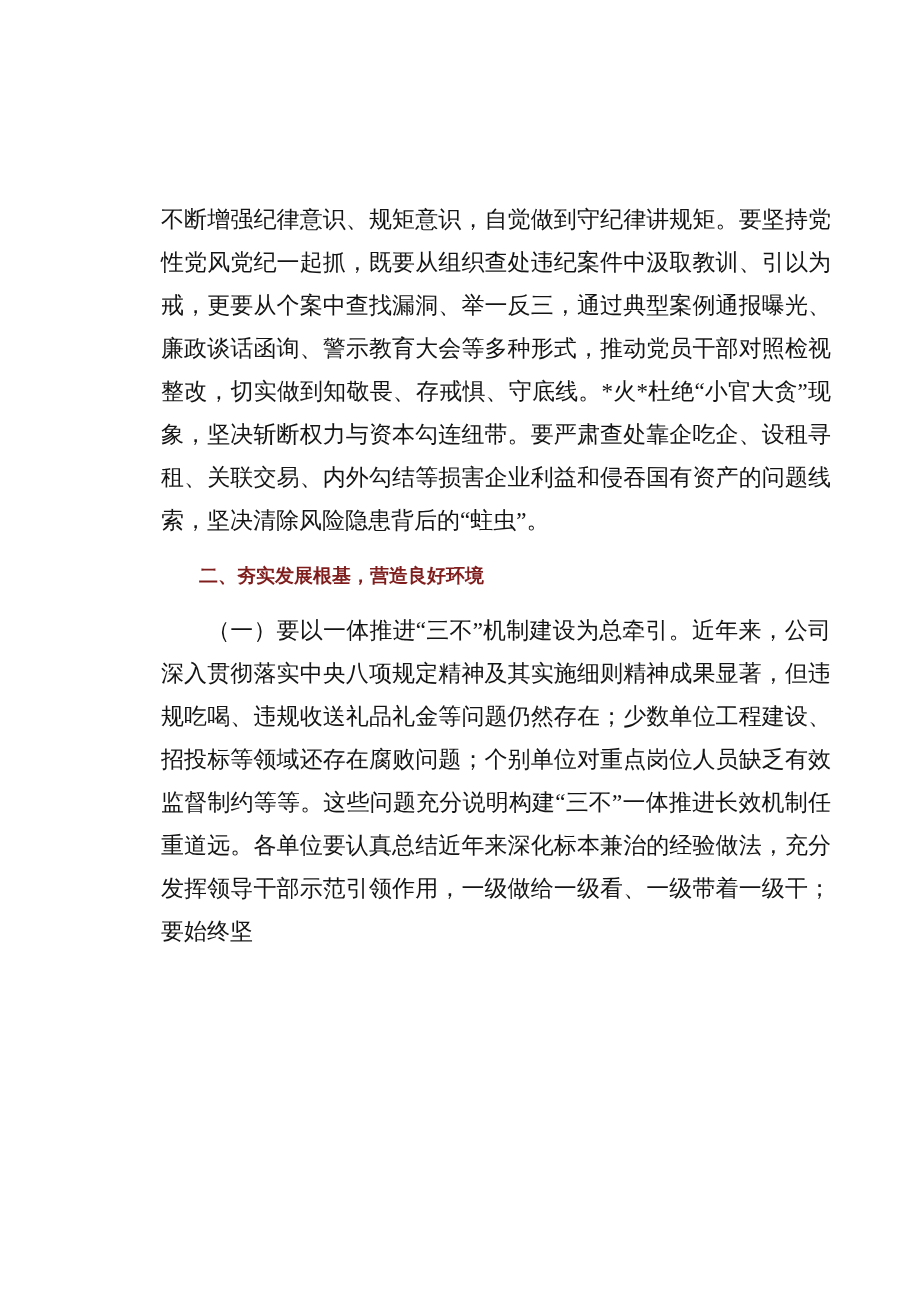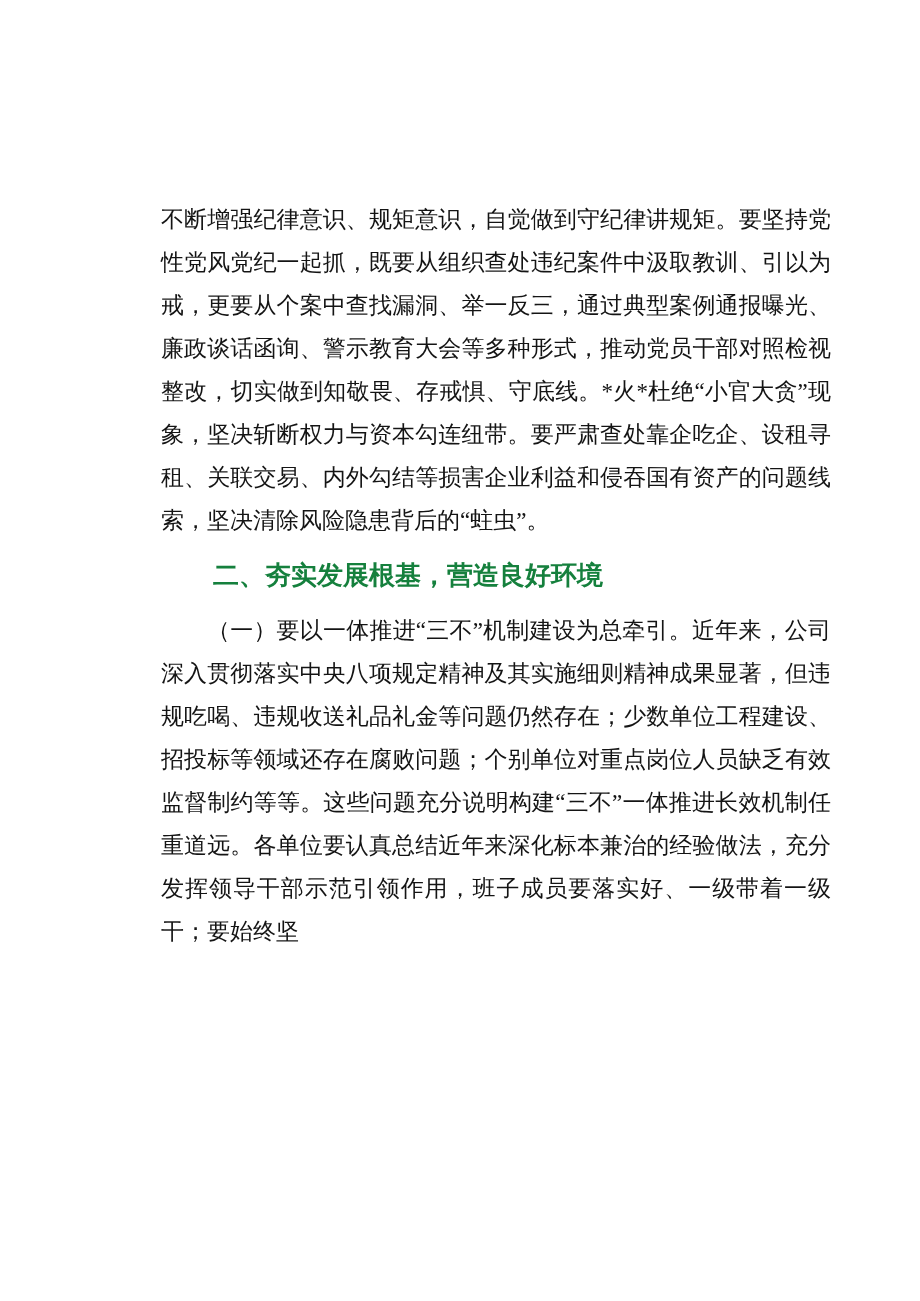--- a/index.html
+++ b/index.html
@@ -26,29 +26,29 @@
     text-justify: inter-ideograph;
     word-break: break-all;
     color: #141414;
   }
   .para.indent {
     text-indent: 2em;
   }
   .heading {
     font-family: "Liberation Sans", "DejaVu Sans", sans-serif;
     font-weight: 700;
-    font-size: 26px;
+    font-size: 19px;
     line-height: 43px;
     text-indent: 2em;
-    color: #15803d;
+    color: #7f1d1d;
   }
 </style>
 </head>
 <body>
 
 <div class="page">
   <p class="para">不断增强纪律意识、规矩意识，自觉做到守纪律讲规矩。要坚持党性党风党纪一起抓，既要从组织查处违纪案件中汲取教训、引以为戒，更要从个案中查找漏洞、举一反三，通过典型案例通报曝光、廉政谈话函询、警示教育大会等多种形式，推动党员干部对照检视整改，切实做到知敬畏、存戒惧、守底线。*火*杜绝“小官大贪”现象，坚决斩断权力与资本勾连纽带。要严肃查处靠企吃企、设租寻租、关联交易、内外勾结等损害企业利益和侵吞国有资产的问题线索，坚决清除风险隐患背后的“蛀虫”。</p>
 
 
   <h2 class="heading">二、夯实发展根基，营造良好环境</h2>
 
-  <p class="para indent">（一）要以一体推进“三不”机制建设为总牵引。近年来，公司深入贯彻落实中央八项规定精神及其实施细则精神成果显著，但违规吃喝、违规收送礼品礼金等问题仍然存在；少数单位工程建设、招投标等领域还存在腐败问题；个别单位对重点岗位人员缺乏有效监督制约等等。这些问题充分说明构建“三不”一体推进长效机制任重道远。各单位要认真总结近年来深化标本兼治的经验做法，充分发挥领导干部示范引领作用，班子成员要落实好、一级带着一级干；要始终坚</p>
+  <p class="para indent">（一）要以一体推进“三不”机制建设为总牵引。近年来，公司深入贯彻落实中央八项规定精神及其实施细则精神成果显著，但违规吃喝、违规收送礼品礼金等问题仍然存在；少数单位工程建设、招投标等领域还存在腐败问题；个别单位对重点岗位人员缺乏有效监督制约等等。这些问题充分说明构建“三不”一体推进长效机制任重道远。各单位要认真总结近年来深化标本兼治的经验做法，充分发挥领导干部示范引领作用，一级做给一级看、一级带着一级干；要始终坚</p>
 </div>
 
 </body></html>

